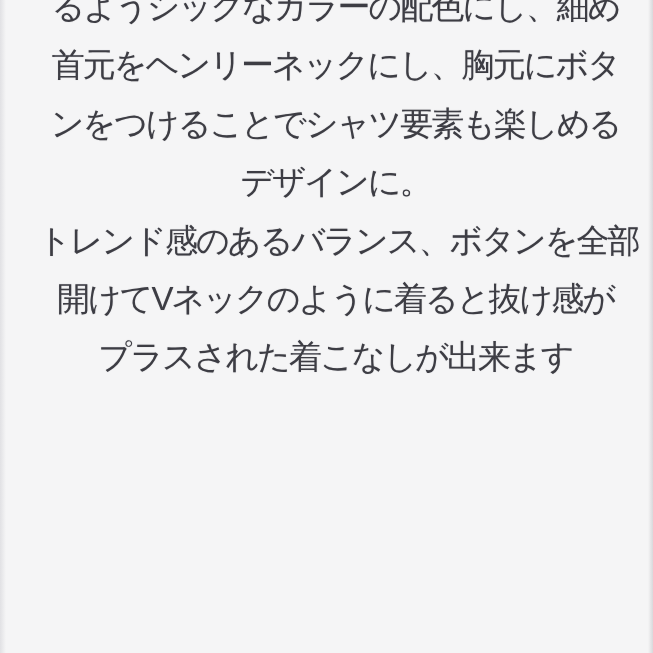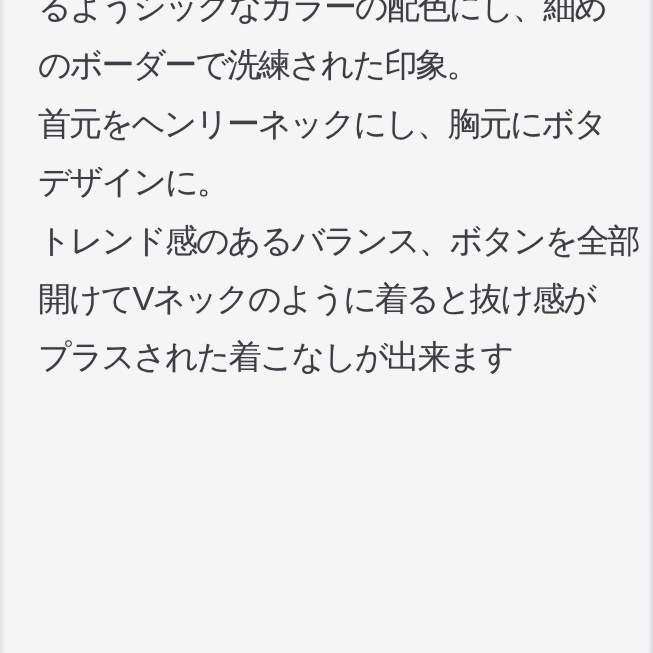--- a/index.html
+++ b/index.html
@@ -6,20 +6,21 @@
     margin: 0;
     padding: 0;
   }
   .screen {
     position: relative;
     width: 653px;
     height: 653px;
     overflow: hidden;
     background: #f5f5f6;
     font-family: "Liberation Sans", sans-serif;
+    text-align: center;
   }
   .edge-left {
     position: absolute;
     left: 0; top: 0; bottom: 0;
     width: 6px;
     background: linear-gradient(to right, #e1e1e4, #f5f5f6);
     z-index: 2;
   }
   .edge-right {
     position: absolute;
@@ -48,20 +49,20 @@
 </style>
 </head>
 <body>
 
 <div class="screen">
   <div class="edge-left"></div>
   <div class="edge-right"></div>
 
   <div class="text-block">
     <div class="line">るようシックなカラーの配色にし、細め</div>
-    <div class="line">のボーダーで洗練された印象。</div>
     <div class="line">首元をヘンリーネックにし、胸元にボタ</div>
+    <div class="line">ンをつけることでシャツ要素も楽しめる</div>
     <div class="line">デザインに。</div>
     <div class="line">トレンド感のあるバランス、ボタンを全部</div>
     <div class="line">開けてVネックのように着ると抜け感が</div>
     <div class="line">プラスされた着こなしが出来ます</div>
   </div>
 </div>
 
 </body></html>

